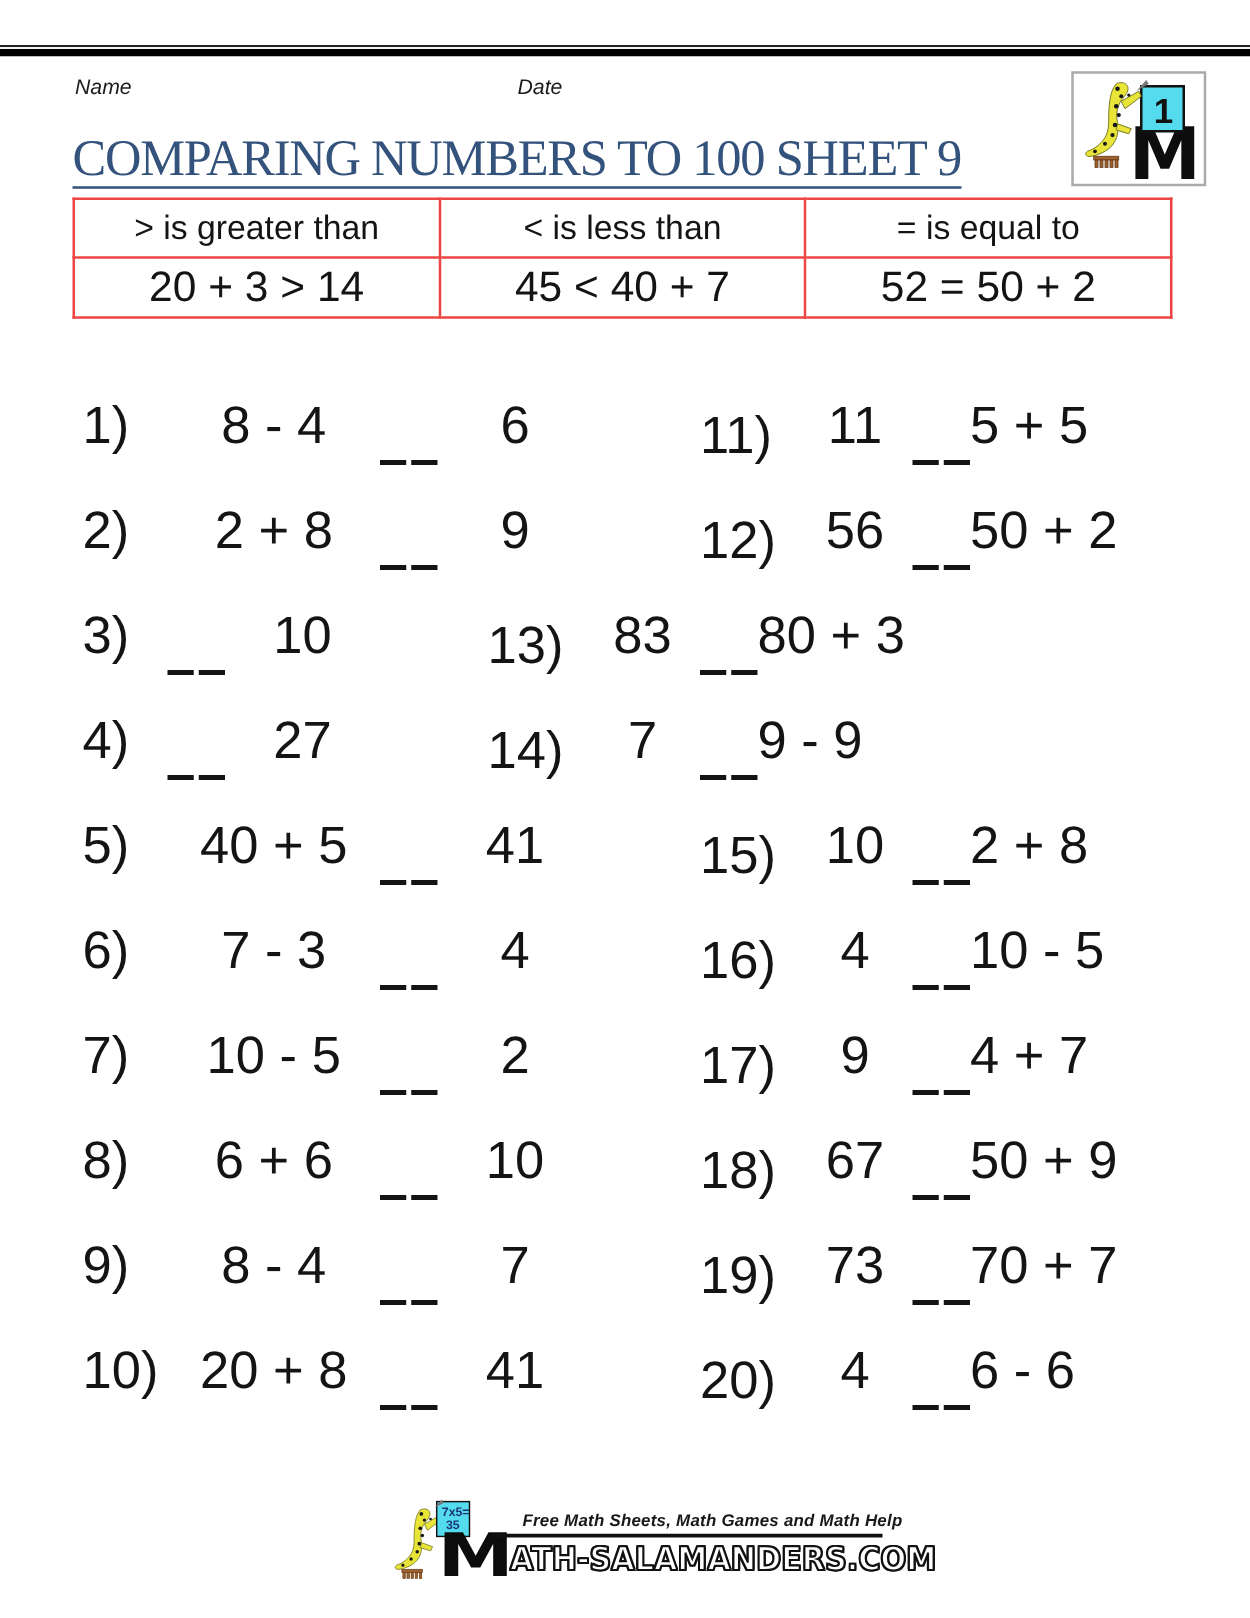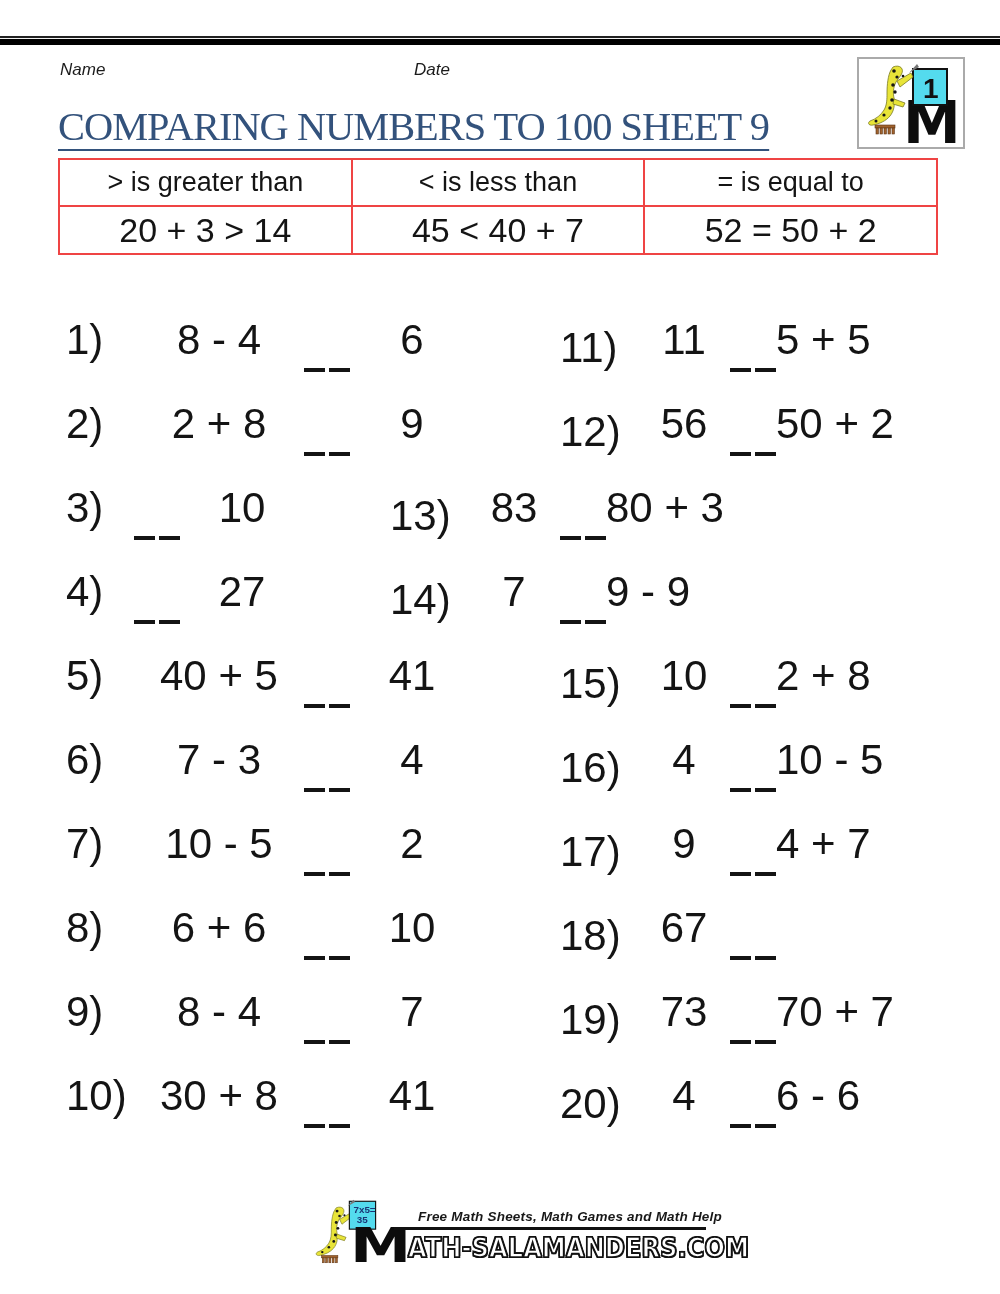--- a/index.html
+++ b/index.html
@@ -255,41 +255,42 @@
         <i></i>
       </span>
       <span class="c-ans-l">10</span>
       <span class="c-spacer"></span>
       <span class="c-num-r">18)</span>
       <span class="c-val-r">67</span>
       <span class="blank">
         <i></i>
         <i></i>
       </span>
+      <span class="c-expr-r">50 + 9</span>
     </div>
     <div class="prob-row">
       <span class="c-num-l">9)</span>
       <span class="c-expr-l">8 - 4</span>
       <span class="blank">
         <i></i>
         <i></i>
       </span>
       <span class="c-ans-l">7</span>
       <span class="c-spacer"></span>
       <span class="c-num-r">19)</span>
       <span class="c-val-r">73</span>
       <span class="blank">
         <i></i>
         <i></i>
       </span>
       <span class="c-expr-r">70 + 7</span>
     </div>
     <div class="prob-row">
       <span class="c-num-l">10)</span>
-      <span class="c-expr-l">30 + 8</span>
+      <span class="c-expr-l">20 + 8</span>
       <span class="blank">
         <i></i>
         <i></i>
       </span>
       <span class="c-ans-l">41</span>
       <span class="c-spacer"></span>
       <span class="c-num-r">20)</span>
       <span class="c-val-r">4</span>
       <span class="blank">
         <i></i>

